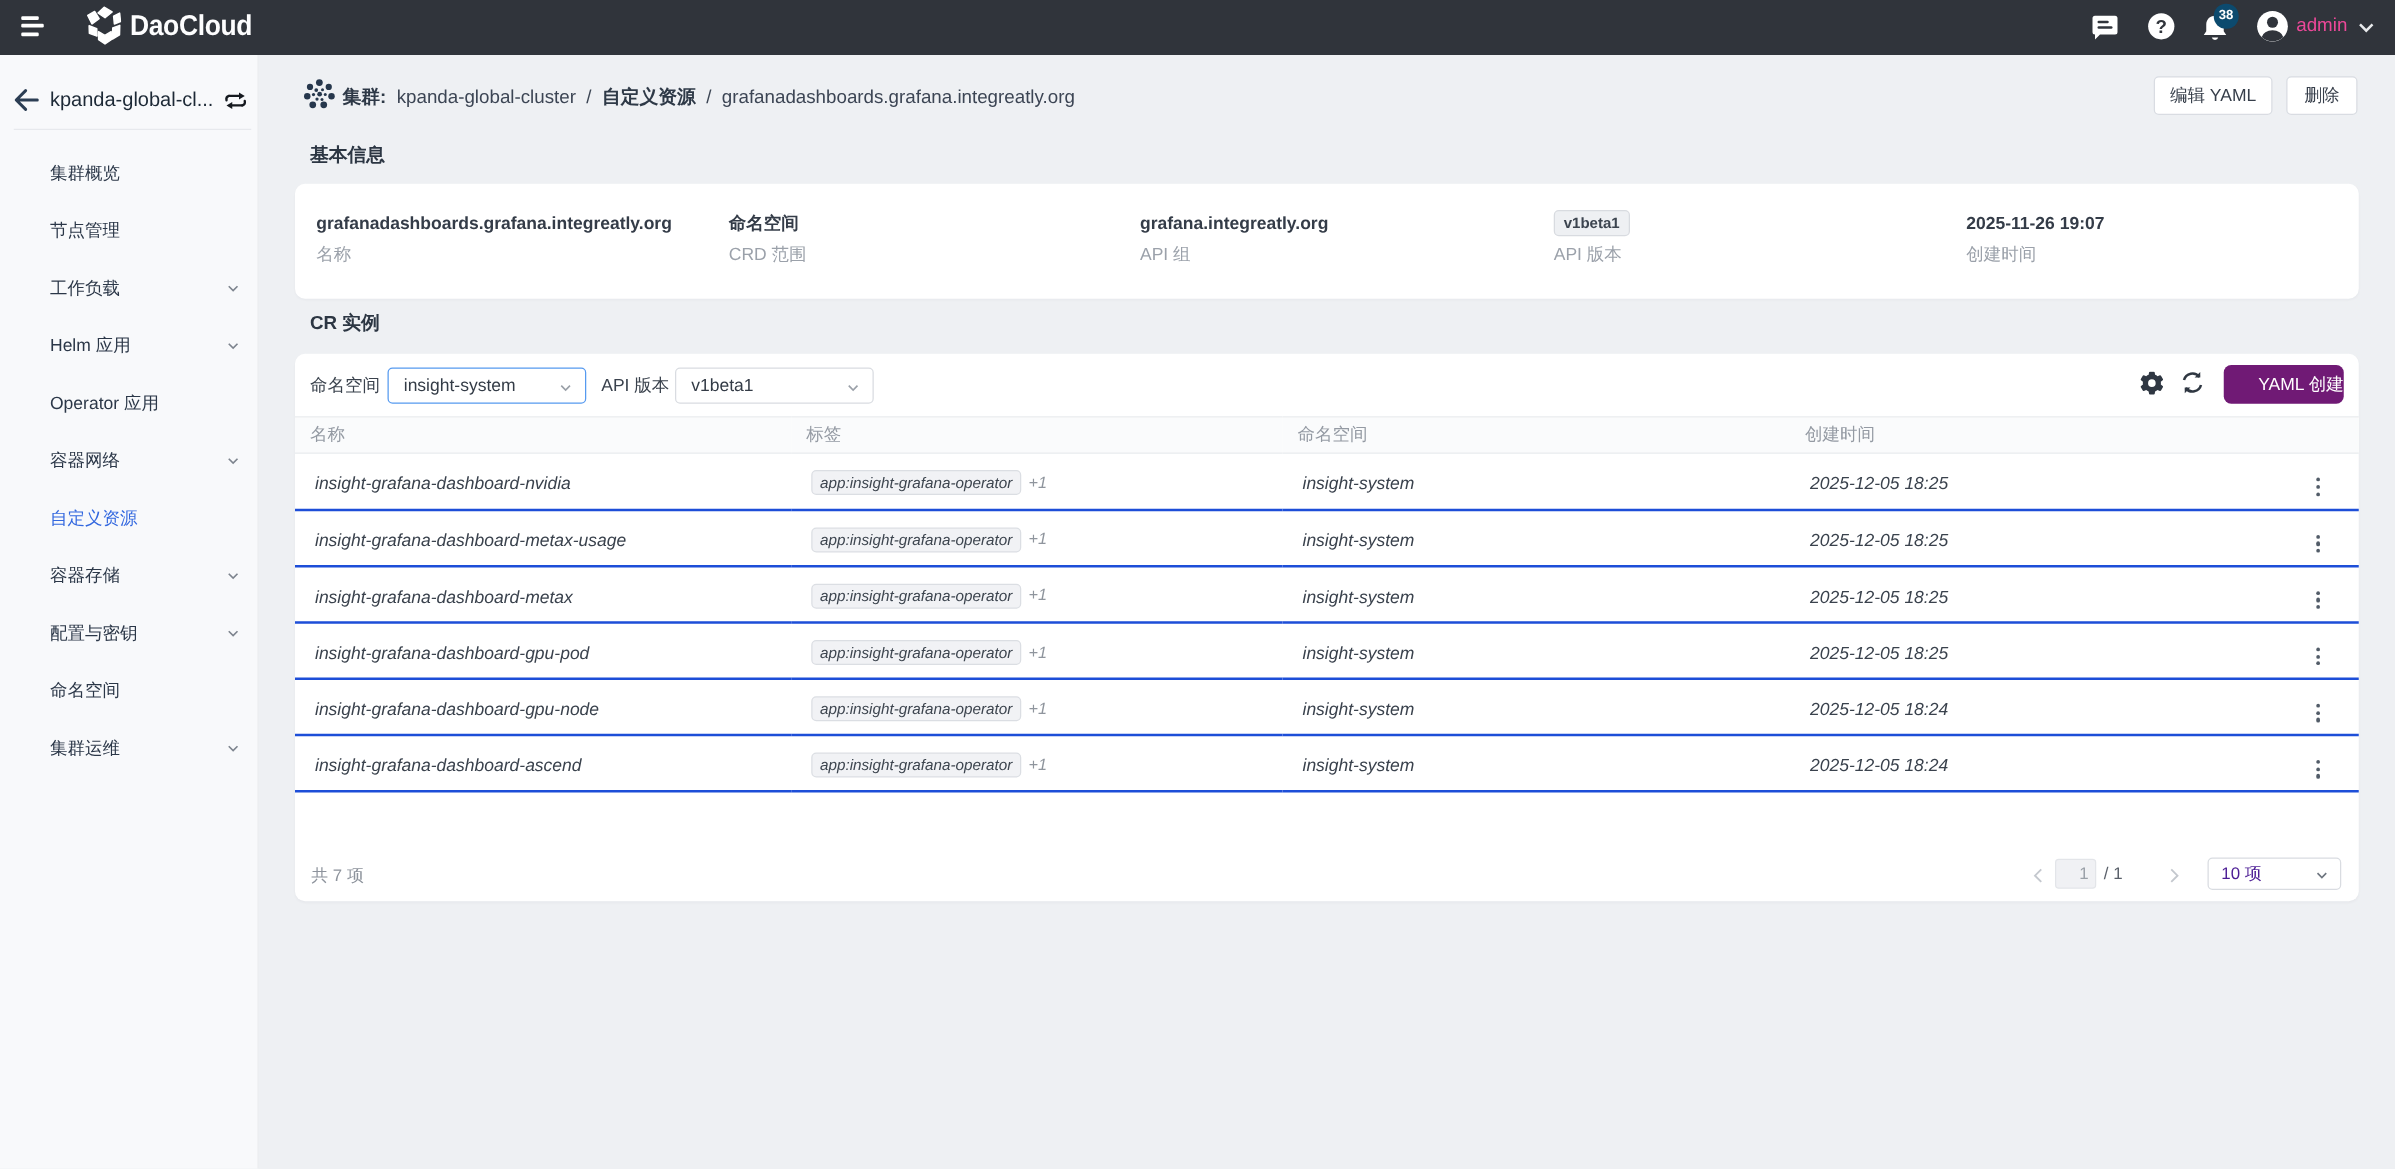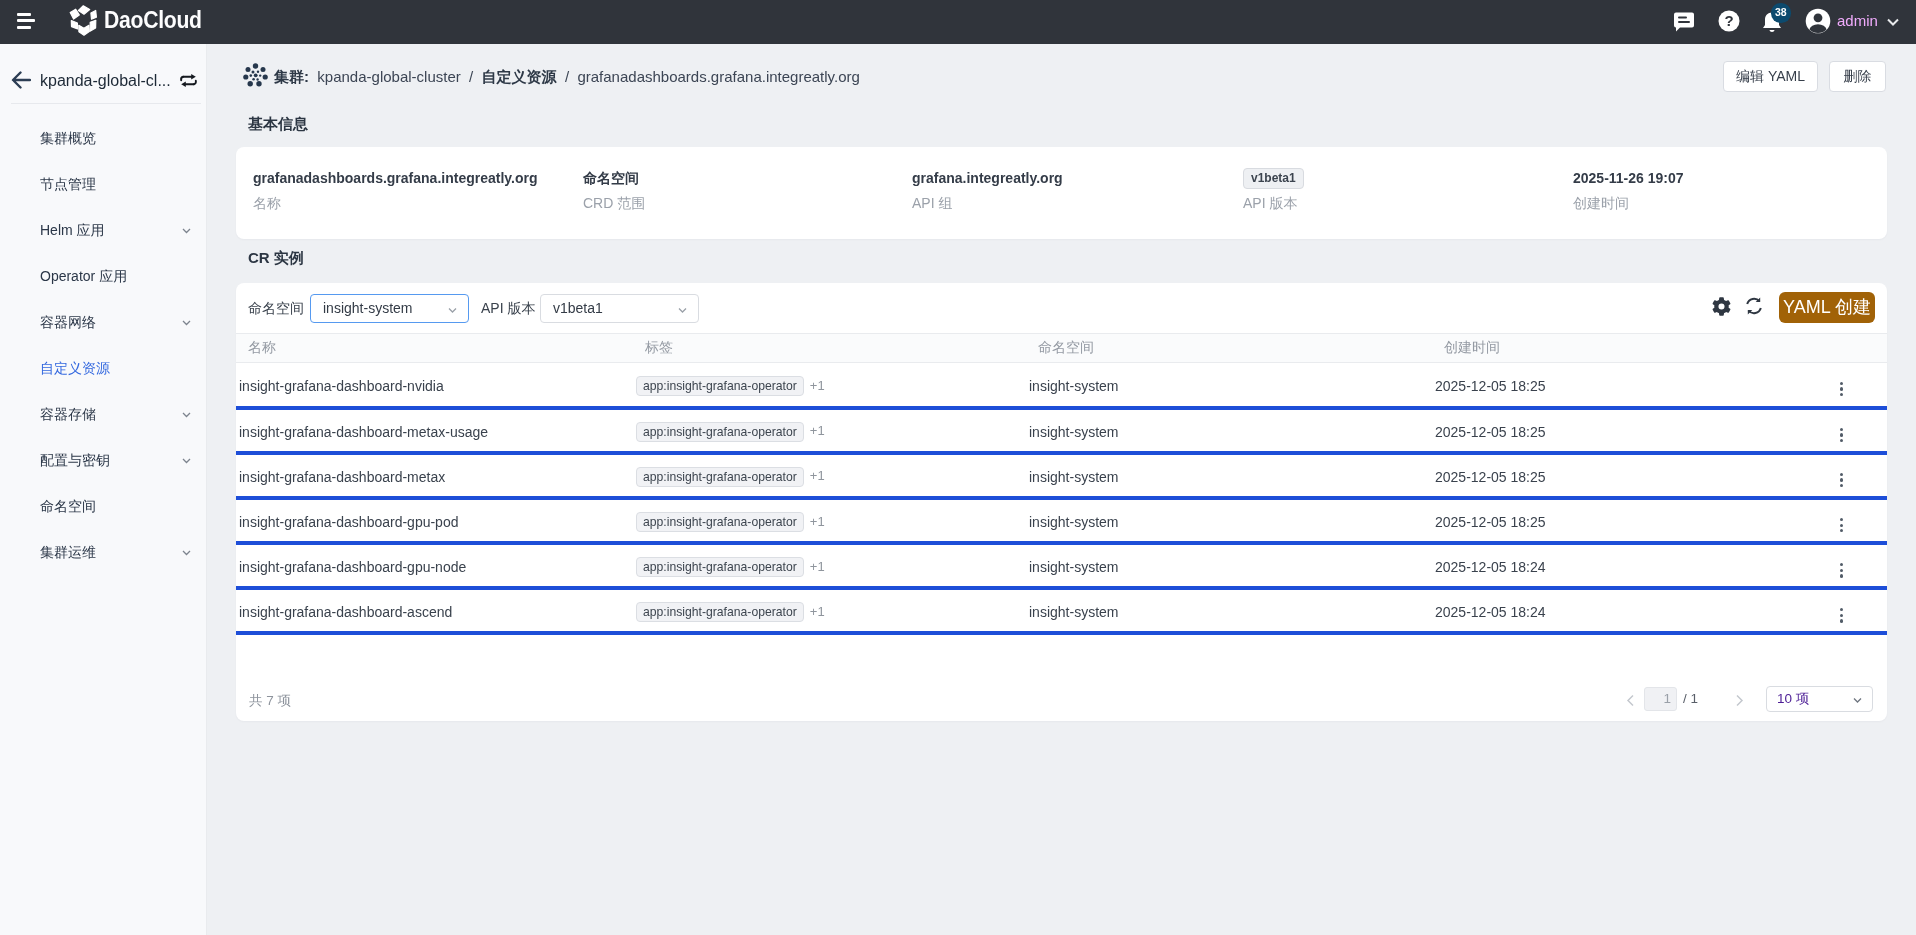--- a/index.html
+++ b/index.html
@@ -6,21 +6,21 @@
 html,body { width:1916px; height:935px; overflow:hidden; }
 body { font-family:"Liberation Sans", sans-serif; background:#eef0f3; position:relative; }
 
 
 .topbar { position:absolute; left:0; top:0; width:1916px; height:44px; background:#30343b; }
 .hamb { position:absolute; left:17px; top:13px; width:18px; height:16px; }
 .hamb span { position:absolute; left:0; width:13.8px; height:3.1px; background:#fff; border-radius:1px; }
 .logo { position:absolute; left:70px; top:6px; }
 .logotext { position:absolute; left:104px; top:7px; font-size:23px; font-weight:bold; color:#fdfdfe; letter-spacing:-0.3px; transform:scaleX(0.92); transform-origin:left center; }
 .tb-ic { position:absolute; top:0; }
-.admin { position:absolute; left:1837px; top:12px; color:#f0abfc; font-size:15px; }
+.admin { position:absolute; left:1837px; top:12px; color:#ec4899; font-size:15px; }
 
 
 .sidebar { position:absolute; left:0; top:44px; width:207px; height:891px; background:#f8f9fb; border-right:1px solid #e9ebee; }
 .sb-head { position:absolute; left:0; top:0; width:100%; height:56px; }
 .sb-title { position:absolute; left:40px; top:28px; font-size:16px; color:#1d2936; font-weight:500; }
 .sb-div { position:absolute; left:11px; top:59px; width:190px; height:1px; background:#e7e9ed; }
 .menu { position:absolute; left:0; top:71px; width:100%; }
 .mi { position:relative; height:46px; line-height:46px; padding-left:40px; font-size:14px; color:#2b3748; }
 .mi.act { color:#3368df; }
 .mi svg { position:absolute; right:14px; top:18px; }
@@ -41,25 +41,25 @@
 .vtag { display:inline-block; padding:2px 7px 3px; background:#eef0f3; border:1px solid #d8dbe0; border-radius:4px; font-size:12px; font-weight:bold; color:#3c444f; }
 
 .c2 { top:239px; height:438px; }
 .frow { position:absolute; left:0; top:0; width:100%; height:50px; }
 .flabel { position:absolute; top:17px; font-size:14px; color:#3a424d; }
 .fsel { position:absolute; top:11px; height:29px; background:#fff; border:1px solid #d9dce1; border-radius:4px; font-size:14px; color:#333b46; line-height:27px; padding-left:12px; }
 .fsel.focus { border-color:#569af0; }
 .fsel svg { position:absolute; right:10px; top:10px; }
 .fsearch { position:absolute; left:476px; top:11px; width:448px; height:29px; background:#eff1f4; border-radius:6px; }
 .fsearch span { position:absolute; left:34px; top:6px; font-size:14px; color:#a9aeb6; }
-.ybtn { position:absolute; left:1543px; top:9px; width:96px; height:31px; background:#a16207; border-radius:6px; color:#fff; font-size:18px; text-align:center; line-height:31px; }
+.ybtn { position:absolute; left:1543px; top:9px; width:96px; height:31px; background:#701a75; border-radius:6px; color:#fff; font-size:14px; text-align:right; line-height:31px; }
 
 table.grid { position:absolute; left:0; top:50px; width:1651px; border-collapse:collapse; table-layout:fixed; }
 table.grid th { height:29px; background:#fafbfc; border-top:1px solid #e9ebee; border-bottom:1px solid #e9ebee; font-size:14px; font-weight:normal; color:#949aa3; text-align:left; padding-left:12px; }
-table.grid td { height:45.1px; border-bottom:4px solid #1d4ed8; font-size:14px; color:#3a424d; padding-left:3px; padding-top:3px; }
+table.grid td { height:45.1px; border-bottom:2px solid #1d4ed8; font-size:14px; color:#3a424d; padding-left:16px; padding-top:3px;font-style:italic; }
 .tag { display:inline-block; height:20px; line-height:18px; padding:0 6px; background:#f1f2f5; border:1px solid #dbdee3; border-radius:4px; font-size:12.2px; color:#3d454f; vertical-align:middle; }
 .plus { color:#8f959d; font-size:13px; margin-left:6px; }
 .dots { position:relative; width:4px; height:16px; margin-left:13px; margin-top:8px; }
 .dots i { position:absolute; left:0; width:3.2px; height:3.2px; border-radius:50%; background:#525c68; }
 
 .tfoot { position:absolute; left:0; top:395px; width:100%; height:43px; }
 .total { position:absolute; left:13px; top:14px; font-size:13.5px; color:#8d939c; }
 </style>
 </head>
 <body>
@@ -120,20 +120,23 @@
       <path d="M4.2 4.7 C2.4 5.1 1.8 6.4 2.2 8.2" fill="none" stroke="#15191f" stroke-width="1.9" stroke-linecap="round"></path>
       <path d="M14.8 12.3 H6.8" fill="none" stroke="#15191f" stroke-width="1.9" stroke-linecap="round"></path>
       <polygon points="6.8,9.5 2.2,12.3 6.8,15.1" fill="#15191f"></polygon>
       <path d="M14.8 12.3 C16.6 11.9 17.2 10.6 16.8 8.8" fill="none" stroke="#15191f" stroke-width="1.9" stroke-linecap="round"></path>
     </svg>
   </div>
   <div class="sb-div"></div>
   <div class="menu">
     <div class="mi">集群概览</div>
     <div class="mi">节点管理</div>
+    <div class="mi">工作负载<svg width="11" height="11" viewBox="0 0 11 11">
+          <path d="M2 4 l3.5 3.5 L9 4" fill="none" stroke="#7d848e" stroke-width="1.3"></path>
+        </svg></div>
     <div class="mi">Helm 应用<svg width="11" height="11" viewBox="0 0 11 11">
           <path d="M2 4 l3.5 3.5 L9 4" fill="none" stroke="#7d848e" stroke-width="1.3"></path>
         </svg></div>
     <div class="mi">Operator 应用</div>
     <div class="mi">容器网络<svg width="11" height="11" viewBox="0 0 11 11">
           <path d="M2 4 l3.5 3.5 L9 4" fill="none" stroke="#7d848e" stroke-width="1.3"></path>
         </svg></div>
     <div class="mi act">自定义资源</div>
     <div class="mi">容器存储<svg width="11" height="11" viewBox="0 0 11 11">
           <path d="M2 4 l3.5 3.5 L9 4" fill="none" stroke="#7d848e" stroke-width="1.3"></path>

